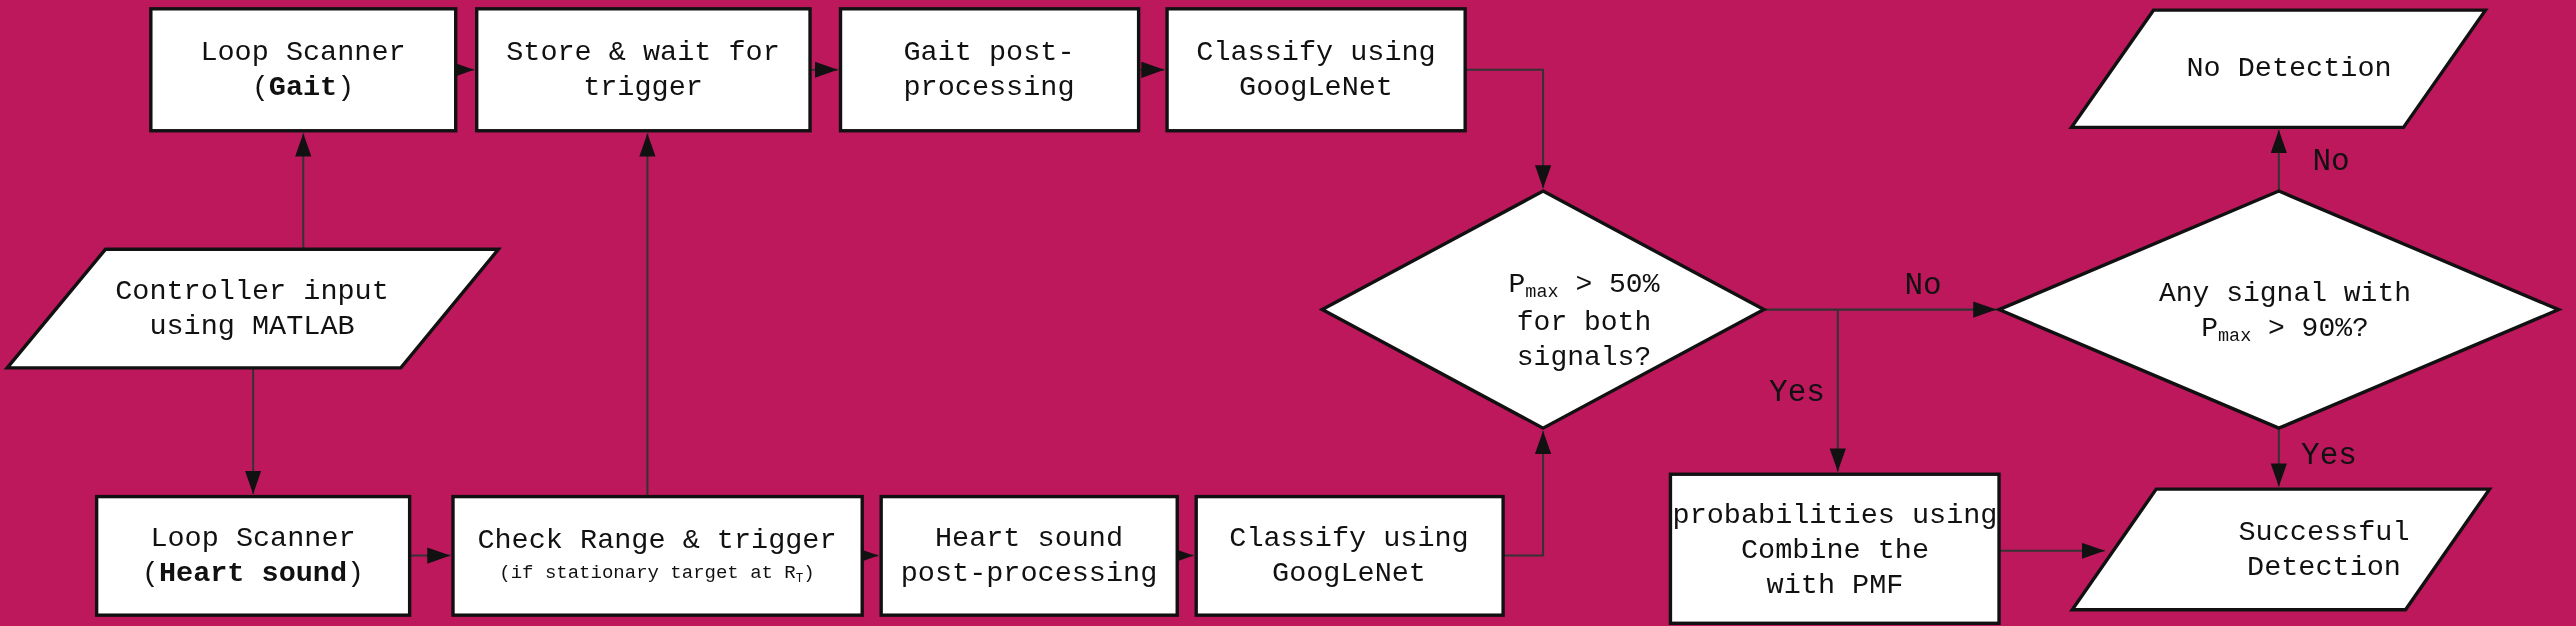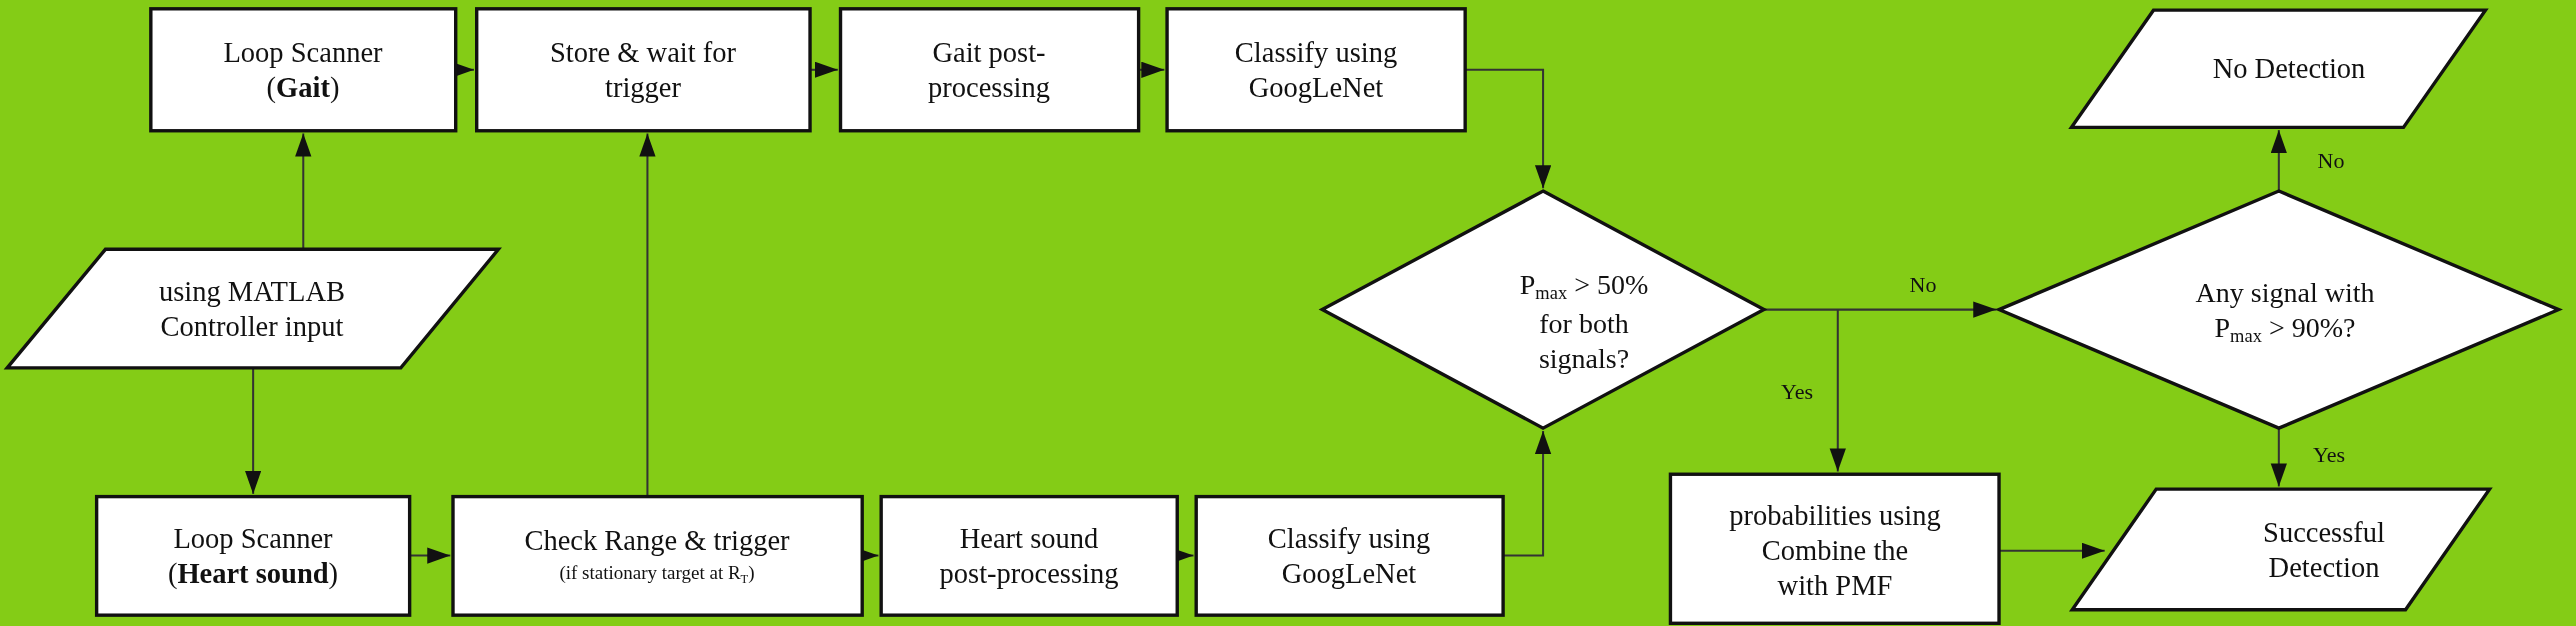--- a/index.html
+++ b/index.html
@@ -1,25 +1,25 @@
 <!DOCTYPE html>
 <html style="font-size:11px"><head>
 <meta charset="utf-8">
 <style>
   html,body{margin:0;padding:0;background:#ffffff;}
-  #stage{position:relative;width:2576px;height:626px;background:#84cc16;overflow:hidden;
-         font-family:Liberation Serif, serif;color:#111;}
+  #stage{position:relative;width:2576px;height:626px;background:#be185d;overflow:hidden;
+         font-family:Liberation Mono, monospace;color:#111;}
   #wires{position:absolute;left:0;top:0;}
   .lbl{position:absolute;transform:translate(-50%,-50%);text-align:center;white-space:nowrap;
        font-size:28.5px;line-height:35px;color:#111;}
   .lbl .tl{display:block;}
   .lbl b{font-weight:bold;}
   .small{font-size:19px;line-height:30px;}
   .dtext{font-size:28px;line-height:35px;}
-  .branch{position:absolute;transform:translate(-50%,-50%);font-size:22px;color:#111;white-space:nowrap;}
+  .branch{position:absolute;transform:translate(-50%,-50%);font-size:31px;color:#111;white-space:nowrap;}
   sub.sb{font-size:66%;vertical-align:baseline;position:relative;top:0.28em;}
 </style>
 </head>
 <body>
 
 <div id="stage">
 
   <svg id="wires" width="2576" height="626" viewBox="0 0 3801 924">
     <defs>
       <marker id="ah" markerUnits="userSpaceOnUse" markerWidth="40" markerHeight="30" refX="34" refY="12" orient="auto">
@@ -78,22 +78,22 @@
     <span class="tl">Store &amp; wait for</span>
     <span class="tl">trigger</span>
   </div>
 
   <div class="lbl" style="left:1316px;top:70px;">
     <span class="tl">Classify using</span>
     <span class="tl">GoogLeNet</span>
   </div>
 
   <div class="lbl" style="left:252px;top:309px;">
+    <span class="tl">Controller input</span>
     <span class="tl">using MATLAB</span>
-    <span class="tl">Controller input</span>
   </div>
 
   <div class="lbl" style="left:253px;top:556px;">
     <span class="tl">Loop Scanner</span>
     <span class="tl"><span>(</span><b>Heart sound</b><span>)</span></span>
   </div>
 
   <div class="lbl" style="left:657px;top:556px;">
     <span class="tl">Check Range &amp; trigger</span>
     <span class="tl small"><span>(if stationary target at R</span><sub class="sb">T</sub><span>)</span></span>

